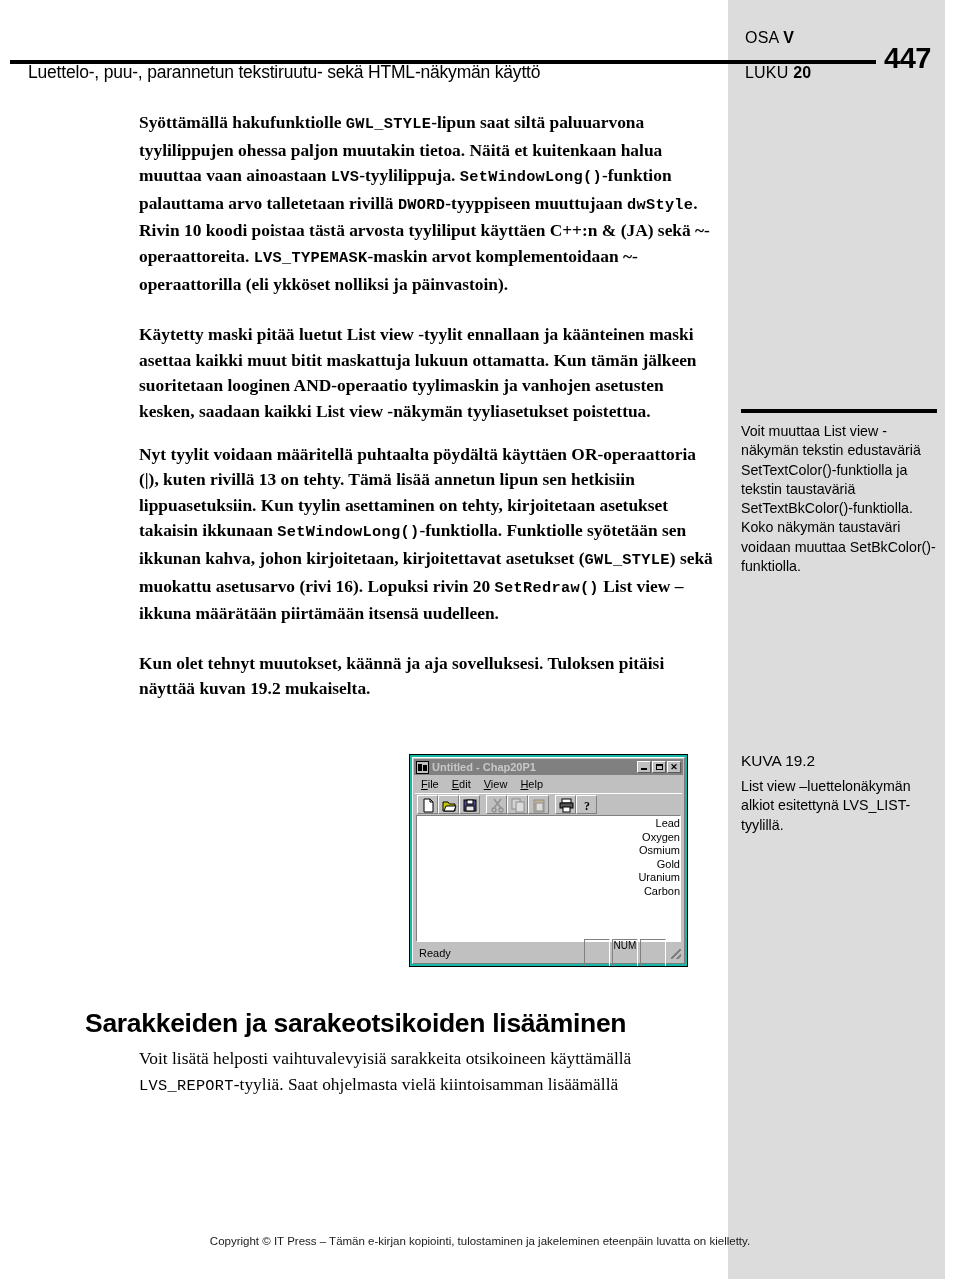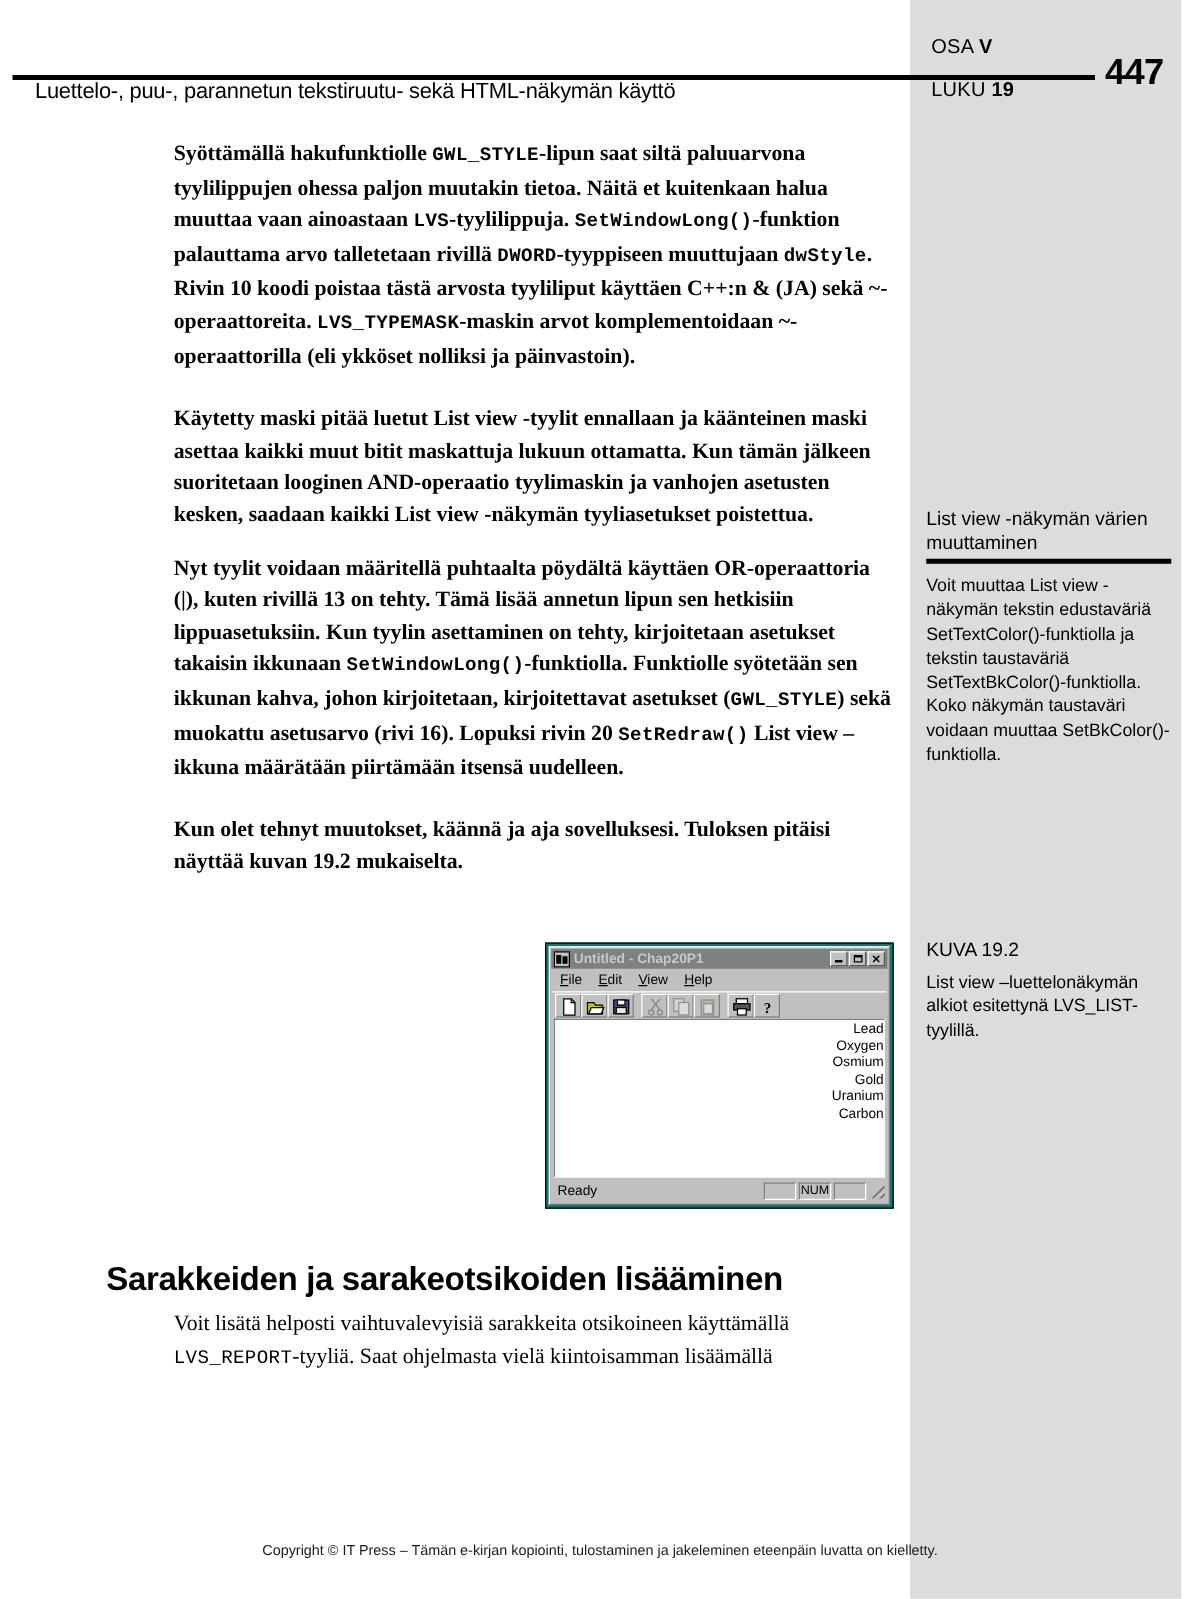--- a/index.html
+++ b/index.html
@@ -131,25 +131,25 @@
     margin-bottom: 7px;
   }
   .figcap-body {
     font-size: 14.2px;
     line-height: 19.3px;
   }
 
   
   .win {
     position: absolute;
-    left: 436px;
+    left: 409px;
     top: 754px;
     width: 279px;
     height: 213px;
-    background: #0f766e;
+    background: #14b8a6;
     border: 1px solid #000;
     box-sizing: border-box;
     font-family: "Liberation Sans", sans-serif;
     overflow: hidden;
   }
   .win-inner {
     position: absolute;
     left: 2px; top: 2px; right: 2px; bottom: 2px;
     background: #c0c0c0;
     border-top: 1px solid #ffffff;
@@ -277,21 +277,21 @@
     position: absolute;
     left: 3px; right: 3px; bottom: 2px;
     height: 17px;
     display: flex;
     align-items: center;
     font-size: 11px;
     color: #000;
   }
   .sb-ready { flex: 1 1 auto; padding-left: 3px; }
   .sb-pane {
-    width: 26px; height: 14px;
+    width: 26px; height: 28px;
     border-top: 1px solid #808080;
     border-left: 1px solid #808080;
     border-right: 1px solid #fff;
     border-bottom: 1px solid #fff;
     box-sizing: border-box;
     margin-left: 2px;
     text-align: center;
     font-size: 10px;
     line-height: 12px;
   }
@@ -339,36 +339,35 @@
   }
 </style>
 </head>
 <body>
 
 <div class="gray-panel"></div>
 
 <div class="header-rule"></div>
 <div class="running-head">Luettelo-, puu-, parannetun tekstiruutu- sekä HTML-näkymän käyttö</div>
 <div class="osa-line"><span>OSA</span> <b>V</b></div>
-<div class="luku-line"><span>LUKU</span> <b>19</b></div>
+<div class="luku-line"><span>LUKU</span> <b>20</b></div>
 <div class="page-number">447</div>
 
 <div class="body-col">
 
   <p class="body"><span>Syöttämällä hakufunktiolle </span><code class="mono">GWL_STYLE</code><span>-lipun saat siltä paluuarvona tyylilippujen ohessa paljon muutakin tietoa. Näitä et kuitenkaan halua muuttaa vaan ainoastaan </span><code class="mono">LVS</code><span>-tyylilippuja. </span><code class="mono">SetWindowLong()</code><span>-funktion palauttama arvo talletetaan rivillä </span><code class="mono">DWORD</code><span>-tyyppiseen muuttujaan </span><code class="mono">dwStyle</code><span>. Rivin 10 koodi poistaa tästä arvosta tyyliliput käyttäen C++:n &amp; (JA) sekä ~-operaattoreita. </span><code class="mono">LVS_TYPEMASK</code><span>-maskin arvot komplementoidaan ~-operaattorilla (eli ykköset nolliksi ja päinvastoin).</span></p>
 
   <p class="body" style="margin-top:25px">Käytetty maski pitää luetut List view -tyylit ennallaan ja käänteinen maski asettaa kaikki muut bitit maskattuja lukuun ottamatta. Kun tämän jälkeen suoritetaan looginen AND-operaatio tyylimaskin ja vanhojen asetusten kesken, saadaan kaikki List view -näkymän tyyliasetukset poistettua.</p>
 
   <p class="body"><span>Nyt tyylit voidaan määritellä puhtaalta pöydältä käyttäen OR-operaattoria (|), kuten rivillä 13 on tehty. Tämä lisää annetun lipun sen hetkisiin lippuasetuksiin. Kun tyylin asettaminen on tehty, kirjoitetaan asetukset takaisin ikkunaan </span><code class="mono">SetWindowLong()</code><span>-funktiolla. Funktiolle syötetään sen ikkunan kahva, johon kirjoitetaan, kirjoitettavat asetukset (</span><code class="mono">GWL_STYLE</code><span>) sekä muokattu asetusarvo (rivi 16). Lopuksi rivin 20 </span><code class="mono">SetRedraw()</code><span> List view –ikkuna määrätään piirtämään itsensä uudelleen.</span></p>
 
   <p class="body" style="margin-top:24px">Kun olet tehnyt muutokset, käännä ja aja sovelluksesi. Tuloksen pitäisi näyttää kuvan 19.2 mukaiselta.</p>
 </div>
 
 <div class="note">
-  <div class="note-title">List view -näkymän värien muuttaminen</div>
   <div class="note-rule"></div>
   <div class="note-body">Voit muuttaa List view -näkymän tekstin edustaväriä SetTextColor()-funktiolla ja tekstin taustaväriä SetTextBkColor()-funktiolla. Koko näkymän taustaväri voidaan muuttaa SetBkColor()-funktiolla.</div>
 </div>
 
 <div class="figcap">
   <div class="figcap-title">KUVA 19.2</div>
   <div class="figcap-body">List view –luettelonäkymän alkiot esitettynä LVS_LIST-tyylillä.</div>
 </div>
 
 <div class="win">

